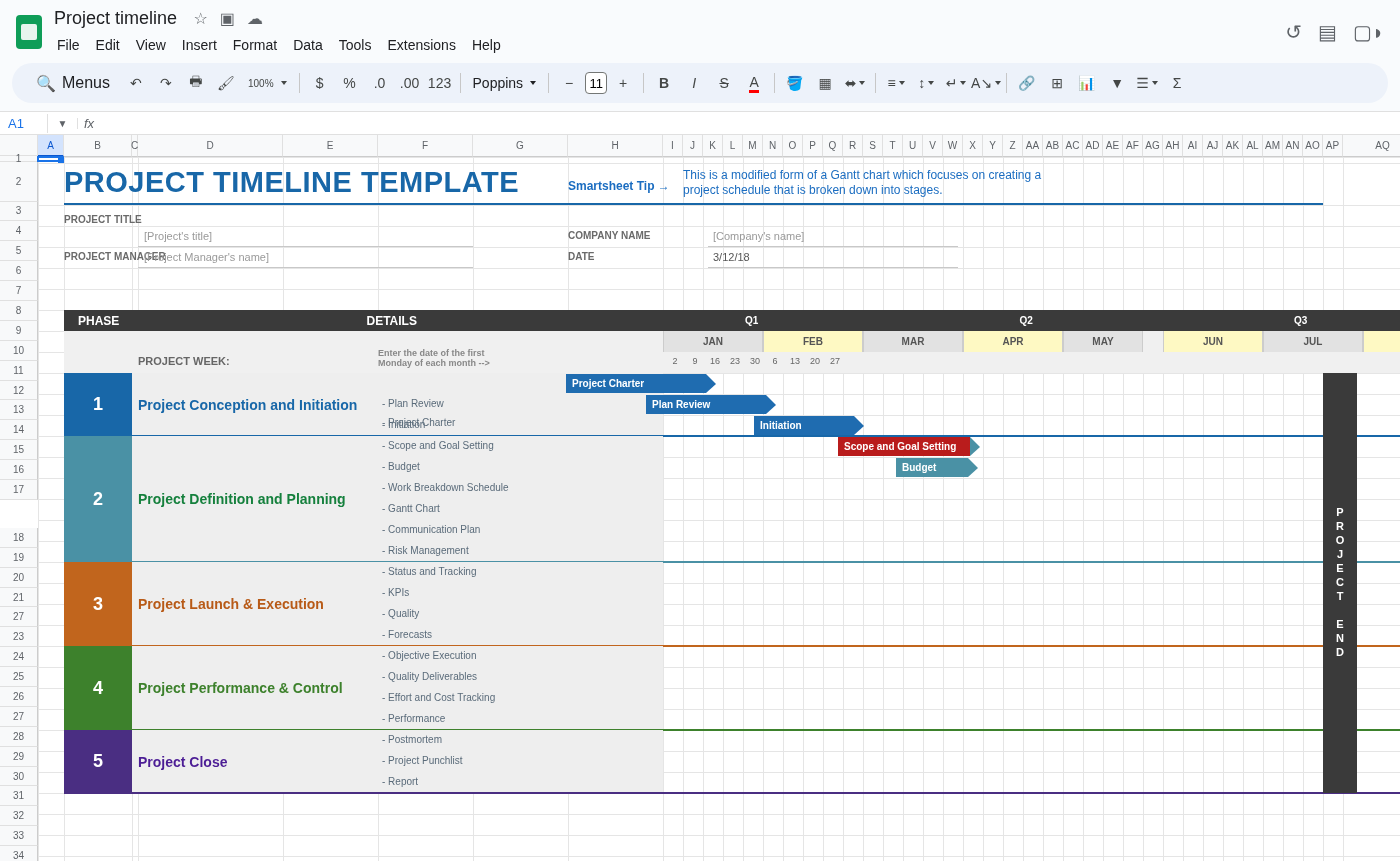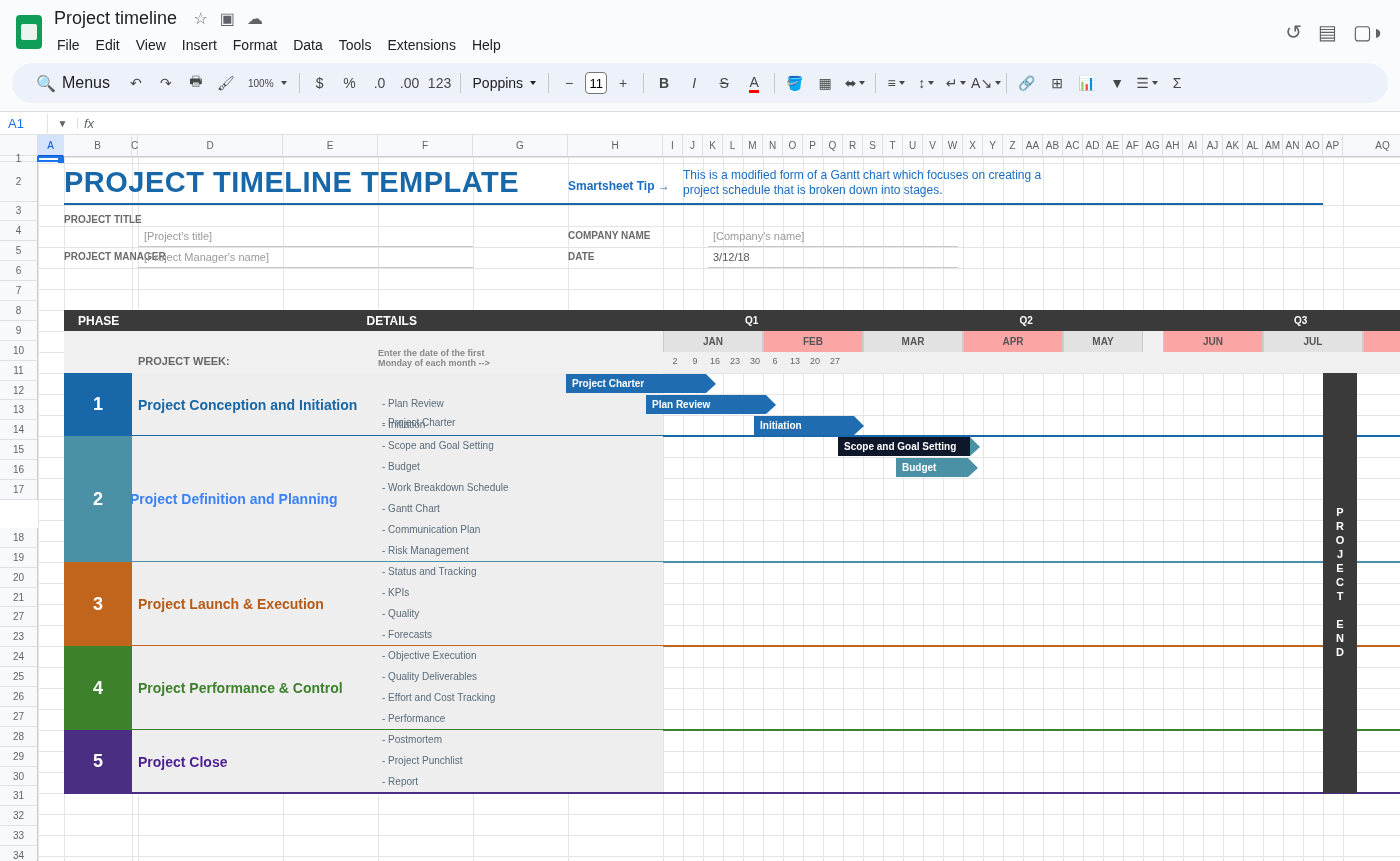--- a/index.html
+++ b/index.html
@@ -63,21 +63,21 @@
 .info-line { position: absolute; height: 1px; background: #c8c8c8; }
 
 
 .phase-header-bar { position: absolute; left: 26px; height: 21px; background: #3a3a3a; display: flex; align-items: center; }
 .phase-head-cell { color: white; font-size: 12px; font-weight: 700; padding-left: 14px; }
 .q-head { color: white; font-size: 10px; font-weight: 700; text-align: center; }
 
 
 .month-row { position: absolute; left: 26px; height: 21px; background: #f0f0f0; }
 .month-cell { position: absolute; top: 0; height: 21px; display: flex; align-items: center; justify-content: center; font-size: 10px; font-weight: 700; color: #555; background: #e2e2e2; border-right: 1px solid #ccc; border-left: 1px solid #ccc; }
-.month-cell.light { background: #fca5a5; }
+.month-cell.light { background: #fef9c3; }
 .week-label { font-size: 11px; color: #666; font-weight: 700; }
 .week-instr { font-size: 9px; color: #888; font-weight: 700; line-height: 1.1; }
 .week-num { font-size: 9px; color: #666; text-align: center; }
 
 
 .phase-num { position: absolute; left: 26px; width: 68px; display: flex; align-items: center; justify-content: center; color: white; font-size: 18px; font-weight: 700; }
 .phase-name { position: absolute; left: 100px; width: 240px; display: flex; align-items: center; font-size: 14px; font-weight: 700; }
 .detail-item { font-size: 10px; color: #5a6b7a; padding-left: 4px; }
 .phase-row-bg { position: absolute; left: 94px; background: #eeeeee; }
 .phase-sep { position: absolute; left: 26px; height: 2px; }
@@ -405,21 +405,21 @@
           </div>
           <div class="phase-row-bg" style="left:94px; top:216px; width:531px; height:63px;"></div>
           <div class="phase-num" style="left:26px; top:216px; height:63px; background:#1867a8;">1</div>
           <div class="phase-name" style="left:100px; top:216px; height:63px; color:#1867a8;">Project Conception and Initiation</div>
           <div class="detail-item" style="position:absolute; left:340px; top:220px;margin-top:40px;">- Project Charter</div>
           <div class="detail-item" style="position:absolute; left:340px; top:241px;">- Plan Review</div>
           <div class="detail-item" style="position:absolute; left:340px; top:262px;">- Initiation</div>
           <div class="phase-sep" style="left:26px; top:278px; width:1374px; background:#1867a8;"></div>
           <div class="phase-row-bg" style="left:94px; top:279px; width:531px; height:126px;"></div>
           <div class="phase-num" style="left:26px; top:279px; height:126px; background:#4a91a5;">2</div>
-          <div class="phase-name" style="left:92px; top:279px; height:126px; color:#3b82f6;">Project Definition and Planning</div>
+          <div class="phase-name" style="left:100px; top:279px; height:126px; color:#15803d;">Project Definition and Planning</div>
           <div class="detail-item" style="position:absolute; left:340px; top:283px;">- Scope and Goal Setting</div>
           <div class="detail-item" style="position:absolute; left:340px; top:304px;">- Budget</div>
           <div class="detail-item" style="position:absolute; left:340px; top:325px;">- Work Breakdown Schedule</div>
           <div class="detail-item" style="position:absolute; left:340px; top:346px;">- Gantt Chart</div>
           <div class="detail-item" style="position:absolute; left:340px; top:367px;text-align:center;">- Communication Plan</div>
           <div class="detail-item" style="position:absolute; left:340px; top:388px;">- Risk Management</div>
           <div class="phase-sep" style="left:26px; top:404px; width:1374px; background:#4a91a5;"></div>
           <div class="phase-row-bg" style="left:94px; top:405px; width:531px; height:84px;"></div>
           <div class="phase-num" style="left:26px; top:405px; height:84px; background:#c1651d;">3</div>
           <div class="phase-name" style="left:100px; top:405px; height:84px; color:#b85a17;">Project Launch &amp; Execution</div>
@@ -445,21 +445,21 @@
           <div class="phase-sep" style="left:26px; top:635px; width:1374px; background:#4a2e82;"></div>
           <div class="gantt-bar bar-chev" style="left:528px; top:217px; width:140px; background:#1f6cb0; color:#1f6cb0;">
             <span style="color:white;">Project Charter</span>
           </div>
           <div class="gantt-bar bar-chev" style="left:608px; top:238px; width:120px; background:#1f6cb0; color:#1f6cb0;">
             <span style="color:white;">Plan Review</span>
           </div>
           <div class="gantt-bar bar-chev" style="left:716px; top:259px; width:100px; background:#1f6cb0; color:#1f6cb0;">
             <span style="color:white;">Initiation</span>
           </div>
-          <div class="gantt-bar bar-chev" style="left:800px; top:280px; width:132px; background:#0f172a; color:#4a91a5;">
+          <div class="gantt-bar bar-chev" style="left:800px; top:280px; width:132px; background:#b91c1c; color:#4a91a5;">
             <span style="color:white;">Scope and Goal Setting</span>
           </div>
           <div class="gantt-bar bar-chev" style="left:858px; top:301px; width:72px; background:#4a91a5; color:#4a91a5;">
             <span style="color:white;">Budget</span>
           </div>
           <div class="project-end" style="left:1285px; top:216px; width:34px; height:420px;">
             <div class="project-end-text">PROJECT END</div>
           </div>
         </div>
       <div class="sel-cell" id="sel-cell" style="left: -1px; top: -1px; width: 26px; height: 6px;">

